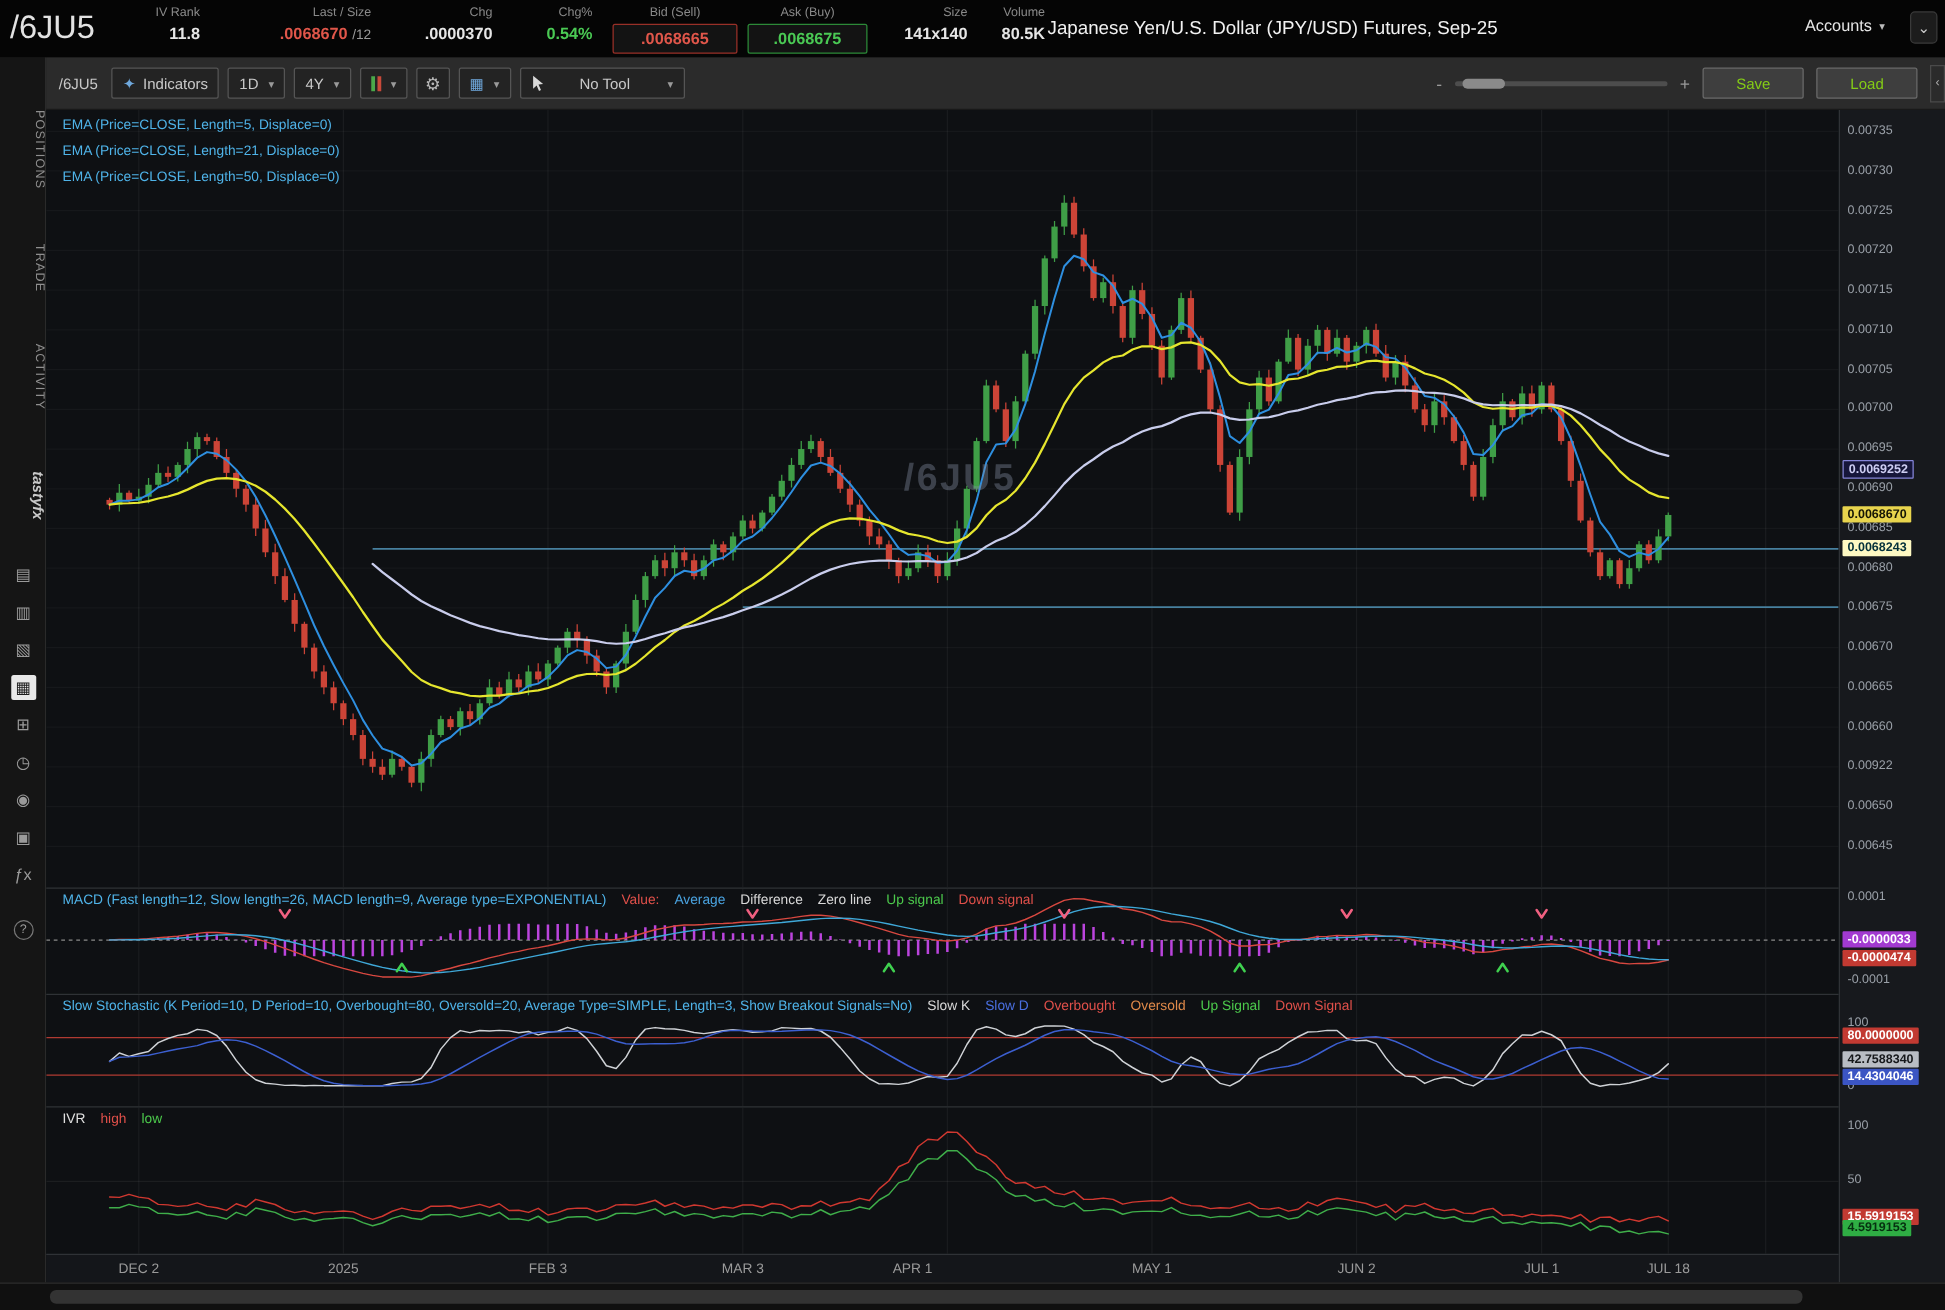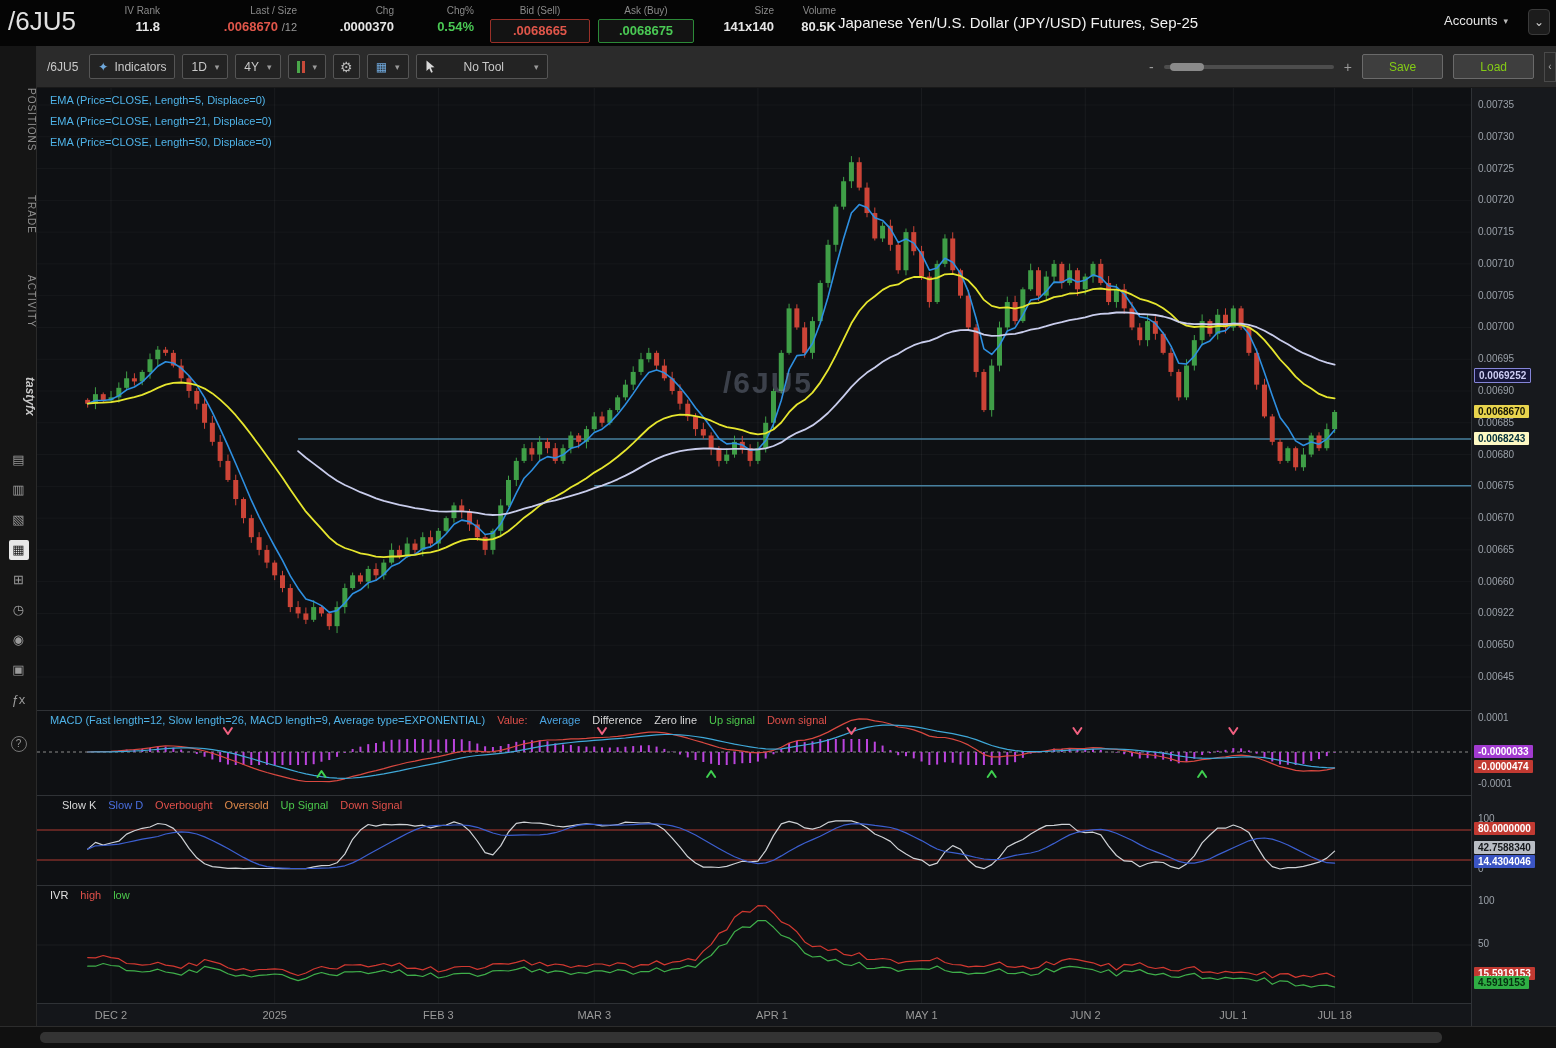--- a/index.html
+++ b/index.html
@@ -768,20 +768,21 @@
         <line x1="1048.2228260869565" y1="0" x2="1048.2228260869565" y2="90" stroke="rgba(255,255,255,0.05)"></line>
         <line x1="1196.2989130434783" y1="0" x2="1196.2989130434783" y2="90" stroke="rgba(255,255,255,0.05)"></line>
         <line x1="1297.6141304347827" y1="0" x2="1297.6141304347827" y2="90" stroke="rgba(255,255,255,0.05)"></line>
         <line x1="1375.5489130434783" y1="0" x2="1375.5489130434783" y2="90" stroke="rgba(255,255,255,0.05)"></line>
         <line x1="0" y1="34" x2="1434" y2="34" stroke="#b03a32"></line>
         <line x1="0" y1="64" x2="1434" y2="64" stroke="#b03a32"></line>
         <polyline points="50.7,53.1 58.5,46.4 66.2,49.1 74.0,47.0 81.8,45.2 89.6,38.1 97.4,34.8 105.2,32.3 113.0,31.0 120.8,27.5 128.6,28.5 136.4,32.4 144.2,40.9 152.0,52.3 159.8,61.8 167.6,67.8 175.4,70.6 183.1,71.3 190.9,72.3 198.7,72.2 206.5,72.6 214.3,72.3 222.1,72.5 229.9,72.5 237.7,72.5 245.5,72.6 253.3,72.7 261.1,72.6 268.9,72.6 276.7,70.8 284.5,69.7 292.3,69.5 300.0,66.8 307.8,58.1 315.6,43.3 323.4,34.1 331.2,28.5 339.0,30.1 346.8,28.4 354.6,28.8 362.4,28.3 370.2,28.7 378.0,30.2 385.8,29.2 393.6,31.9 401.4,29.9 409.2,29.0 417.0,25.9 424.7,28.3 432.5,34.9 440.3,45.0 448.1,56.6 455.9,58.8 463.7,49.9 471.5,36.0 479.3,27.3 487.1,26.1 494.9,27.0 502.7,27.2 510.5,28.3 518.3,30.0 526.1,30.9 533.9,29.8 541.6,28.6 549.4,27.8 557.2,28.5 565.0,29.8 572.8,29.5 580.6,28.7 588.4,26.1 596.2,26.5 604.0,27.0 611.8,26.8 619.6,28.8 627.4,33.8 635.2,42.1 643.0,51.2 650.8,60.8 658.5,67.0 666.3,71.1 674.1,71.0 681.9,71.5 689.7,70.4 697.5,67.7 705.3,65.2 713.1,65.8 720.9,65.1 728.7,54.6 736.5,39.6 744.3,27.9 752.1,25.4 759.9,27.3 767.7,31.9 775.5,33.2 783.2,31.0 791.0,26.4 798.8,24.8 806.6,24.8 814.4,24.9 822.2,27.3 830.0,31.7 837.8,38.0 845.6,41.2 853.4,45.4 861.2,53.1 869.0,58.0 876.8,62.4 884.6,64.1 892.4,69.6 900.1,67.1 907.9,56.0 915.7,49.6 923.5,53.2 931.3,64.2 939.1,70.7 946.9,72.7 954.7,68.6 962.5,61.1 970.3,51.0 978.1,46.9 985.9,43.5 993.7,37.9 1001.5,33.4 1009.3,29.6 1017.0,29.3 1024.8,28.3 1032.6,28.4 1040.4,34.9 1048.2,36.7 1056.0,36.2 1063.8,38.9 1071.6,50.1 1079.4,59.5 1087.2,64.9 1095.0,65.4 1102.8,70.7 1110.6,67.5 1118.4,65.8 1126.2,66.5 1134.0,70.7 1141.7,72.7 1149.5,67.9 1157.3,59.9 1165.1,46.9 1172.9,39.0 1180.7,32.0 1188.5,32.2 1196.3,29.0 1204.1,31.8 1211.9,36.6 1219.7,50.1 1227.5,62.6 1235.3,70.6 1243.1,73.0 1250.9,71.6 1258.6,71.7 1266.4,70.4 1274.2,68.4 1282.0,66.2 1289.8,62.1 1297.6,55.1" fill="none" stroke="#cfd2d6" stroke-width="1.2" stroke-linejoin="round" stroke-linecap="round"></polyline>
         <polyline points="50.7,53.1 58.5,49.8 66.2,49.5 74.0,48.9 81.8,48.2 89.6,46.5 97.4,44.8 105.2,43.2 113.0,41.9 120.8,40.5 128.6,38.0 136.4,36.6 144.2,35.8 152.0,36.3 159.8,38.0 167.6,40.9 175.4,44.5 183.1,48.4 190.9,52.5 198.7,57.0 206.5,61.4 214.3,65.4 222.1,68.6 229.9,70.6 237.7,71.7 245.5,72.1 253.3,72.4 261.1,72.5 268.9,72.5 276.7,72.4 284.5,72.1 292.3,71.8 300.0,71.2 307.8,69.8 315.6,66.9 323.4,63.0 331.2,58.6 339.0,54.3 346.8,49.9 354.6,45.7 362.4,41.6 370.2,37.5 378.0,33.9 385.8,31.0 393.6,29.8 401.4,29.4 409.2,29.5 417.0,29.0 424.7,29.0 432.5,29.6 440.3,31.3 448.1,34.1 455.9,37.0 463.7,39.0 471.5,39.4 479.3,39.2 487.1,38.9 494.9,39.0 502.7,38.9 510.5,38.2 518.3,36.7 526.1,34.2 533.9,31.3 541.6,29.1 549.4,28.3 557.2,28.4 565.0,28.8 572.8,29.0 580.6,29.2 588.4,29.0 596.2,28.6 604.0,28.2 611.8,27.9 619.6,27.9 627.4,28.5 635.2,29.9 643.0,32.0 650.8,35.2 658.5,39.0 666.3,43.5 674.1,48.0 681.9,52.4 689.7,56.8 697.5,60.7 705.3,63.8 713.1,66.2 720.9,67.6 728.7,66.9 736.5,64.2 744.3,59.9 752.1,55.3 759.9,50.9 767.7,47.0 775.5,43.6 783.2,40.2 791.0,36.2 798.8,32.2 806.6,29.2 814.4,27.8 822.2,27.7 830.0,28.3 837.8,29.4 845.6,30.3 853.4,31.5 861.2,33.7 869.0,36.9 876.8,40.7 884.6,44.6 892.4,49.1 900.1,53.0 907.9,55.5 915.7,56.6 923.5,57.8 931.3,59.7 939.1,61.5 946.9,63.0 954.7,63.6 962.5,63.3 970.3,61.4 978.1,59.4 985.9,58.1 993.7,57.0 1001.5,55.0 1009.3,51.5 1017.0,47.4 1024.8,43.0 1032.6,38.9 1040.4,36.3 1048.2,34.9 1056.0,33.8 1063.8,33.4 1071.6,34.6 1079.4,37.2 1087.2,40.7 1095.0,44.3 1102.8,48.6 1110.6,52.5 1118.4,55.6 1126.2,58.6 1134.0,62.0 1141.7,65.4 1149.5,67.2 1157.3,67.2 1165.1,65.4 1172.9,62.8 1180.7,58.9 1188.5,55.4 1196.3,51.7 1204.1,48.2 1211.9,44.8 1219.7,42.6 1227.5,42.0 1235.3,43.1 1243.1,45.7 1250.9,49.0 1258.6,52.9 1266.4,56.7 1274.2,60.7 1282.0,64.1 1289.8,66.7 1297.6,67.2" fill="none" stroke="#3c5fd0" stroke-width="1.2" stroke-linejoin="round" stroke-linecap="round"></polyline>
       </svg>
     <div class="panel-head" style="top:711px">
+      <span class="p-label">Slow Stochastic (K Period=10, D Period=10, Overbought=80, Oversold=20, Average Type=SIMPLE, Length=3, Show Breakout Signals=No)</span>
       <span id="stoch-legend"><span class="leg" style="color: rgb(216, 216, 216);">Slow K</span><span class="leg" style="color: rgb(74, 111, 224);">Slow D</span><span class="leg" style="color: rgb(224, 80, 74);">Overbought</span><span class="leg" style="color: rgb(224, 138, 74);">Oversold</span><span class="leg" style="color: rgb(76, 201, 76);">Up Signal</span><span class="leg" style="color: rgb(224, 80, 74);">Down Signal</span></span>
     </div>
 
     <svg id="ivr-svg" class="panel" width="1434" height="118">
         <line x1="74.03804347826087" y1="0" x2="74.03804347826087" y2="118" stroke="rgba(255,255,255,0.05)"></line>
         <line x1="237.70108695652175" y1="0" x2="237.70108695652175" y2="118" stroke="rgba(255,255,255,0.05)"></line>
         <line x1="401.3641304347826" y1="0" x2="401.3641304347826" y2="118" stroke="rgba(255,255,255,0.05)"></line>
         <line x1="557.2336956521739" y1="0" x2="557.2336956521739" y2="118" stroke="rgba(255,255,255,0.05)"></line>
         <line x1="720.8967391304348" y1="0" x2="720.8967391304348" y2="118" stroke="rgba(255,255,255,0.05)"></line>
         <line x1="884.5597826086956" y1="0" x2="884.5597826086956" y2="118" stroke="rgba(255,255,255,0.05)"></line>
@@ -796,21 +797,21 @@
     <div class="panel-head" style="top:801px">
       <span class="p-label white">IVR</span>
       <span id="ivr-legend"><span class="leg" style="color: rgb(224, 80, 74);">high</span><span class="leg" style="color: rgb(76, 201, 76);">low</span></span>
     </div>
 
     <div id="time-axis">
         <div class="t-label" style="left: 74.038px;">DEC 2</div>
         <div class="t-label" style="left: 237.701px;">2025</div>
         <div class="t-label" style="left: 401.364px;">FEB 3</div>
         <div class="t-label" style="left: 557.234px;">MAR 3</div>
-        <div class="t-label" style="left: 735px;">APR 1</div>
+        <div class="t-label" style="left: 693px;">APR 1</div>
         <div class="t-label" style="left: 884.56px;">MAY 1</div>
         <div class="t-label" style="left: 1048.22px;">JUN 2</div>
         <div class="t-label" style="left: 1196.3px;">JUL 1</div>
         <div class="t-label" style="left: 1297.61px;">JUL 18</div>
         <div class="t-label" style="left: 1375.55px; margin-top: 20px;">AUG 1</div>
       </div>
     <div id="axis-col">
         <div class="ax-label" style="top: 11px;">0.00735</div>
         <div class="ax-label" style="top: 42.778px;">0.00730</div>
         <div class="ax-label" style="top: 74.556px;">0.00725</div>

